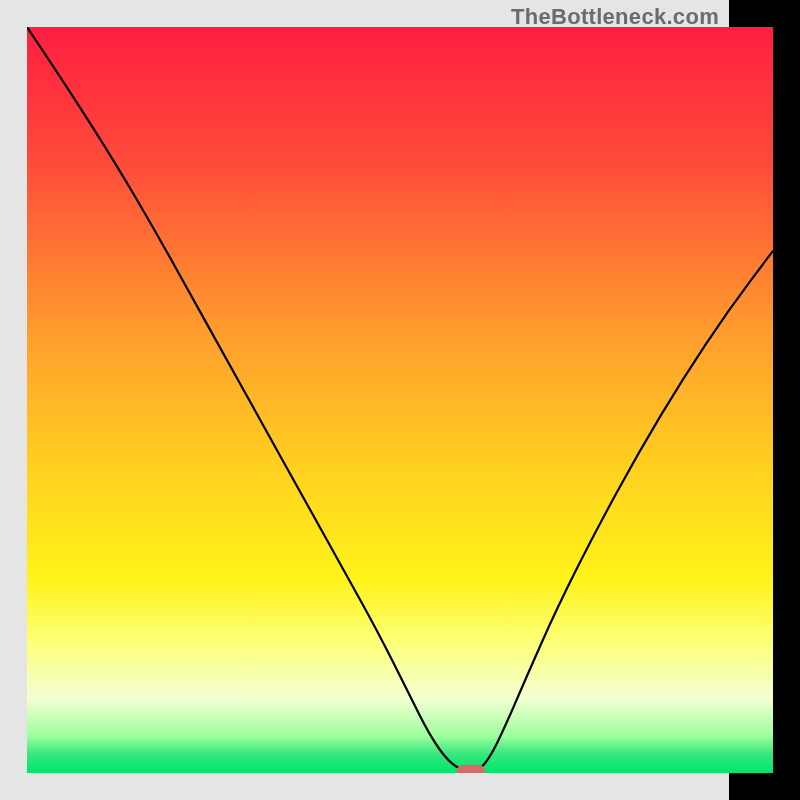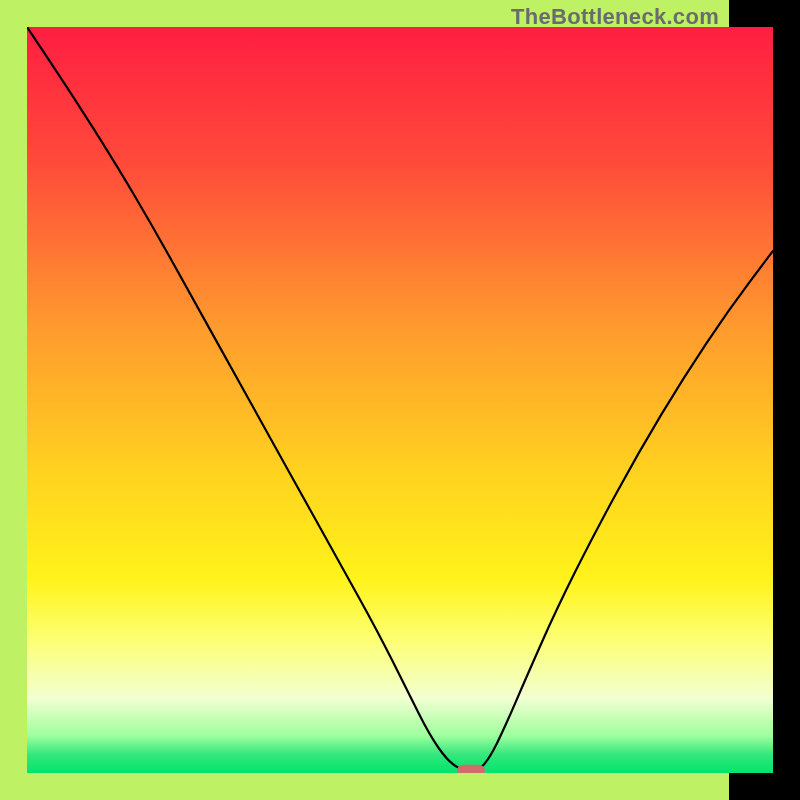--- a/index.html
+++ b/index.html
@@ -8,21 +8,21 @@
     width: 800px;
     height: 800px;
     background: #000;
     overflow: hidden;
     font-family: Arial, Helvetica, sans-serif;
   }
   .frame {
     position: relative;
     width: 729px;
     height: 800px;
-    background: #bef264;
+    background: #e5e5e5;
   }
   .watermark {
     position: absolute;
     top: 4px;
     right: 10px;
     color: #6b6b6b;
     font-size: 22px;
     font-weight: 600;
     letter-spacing: 0.3px;
     z-index: 5;

